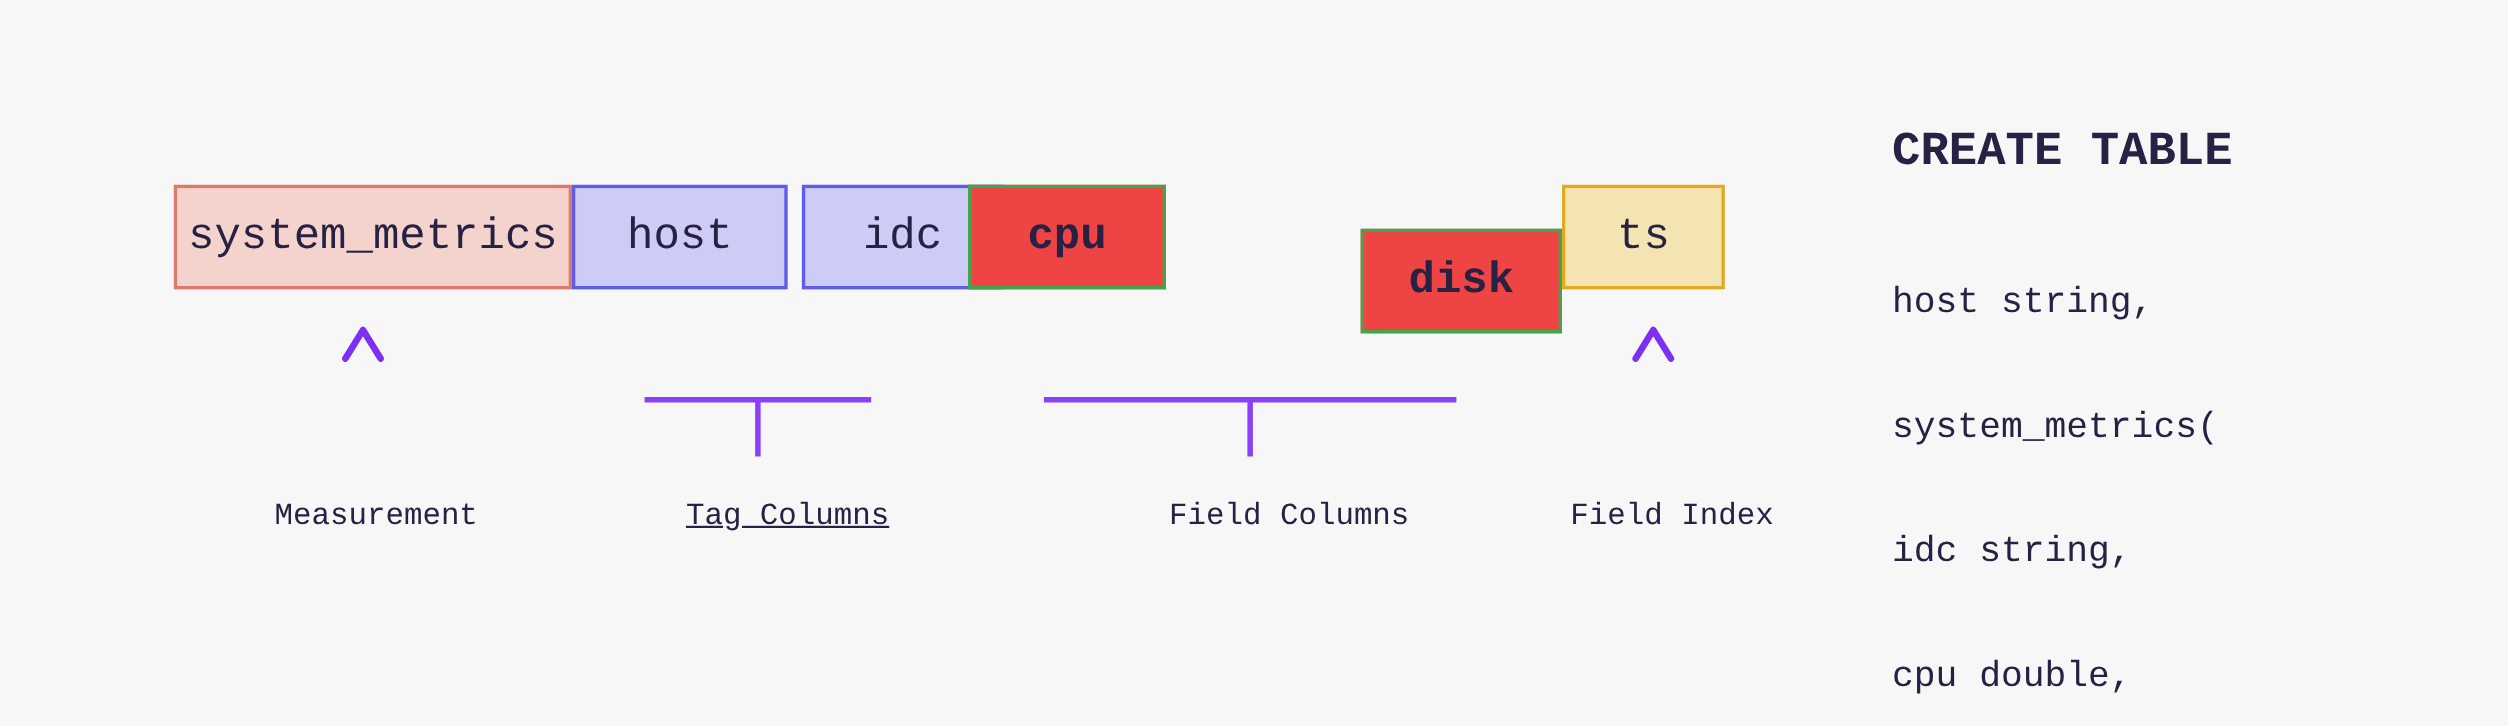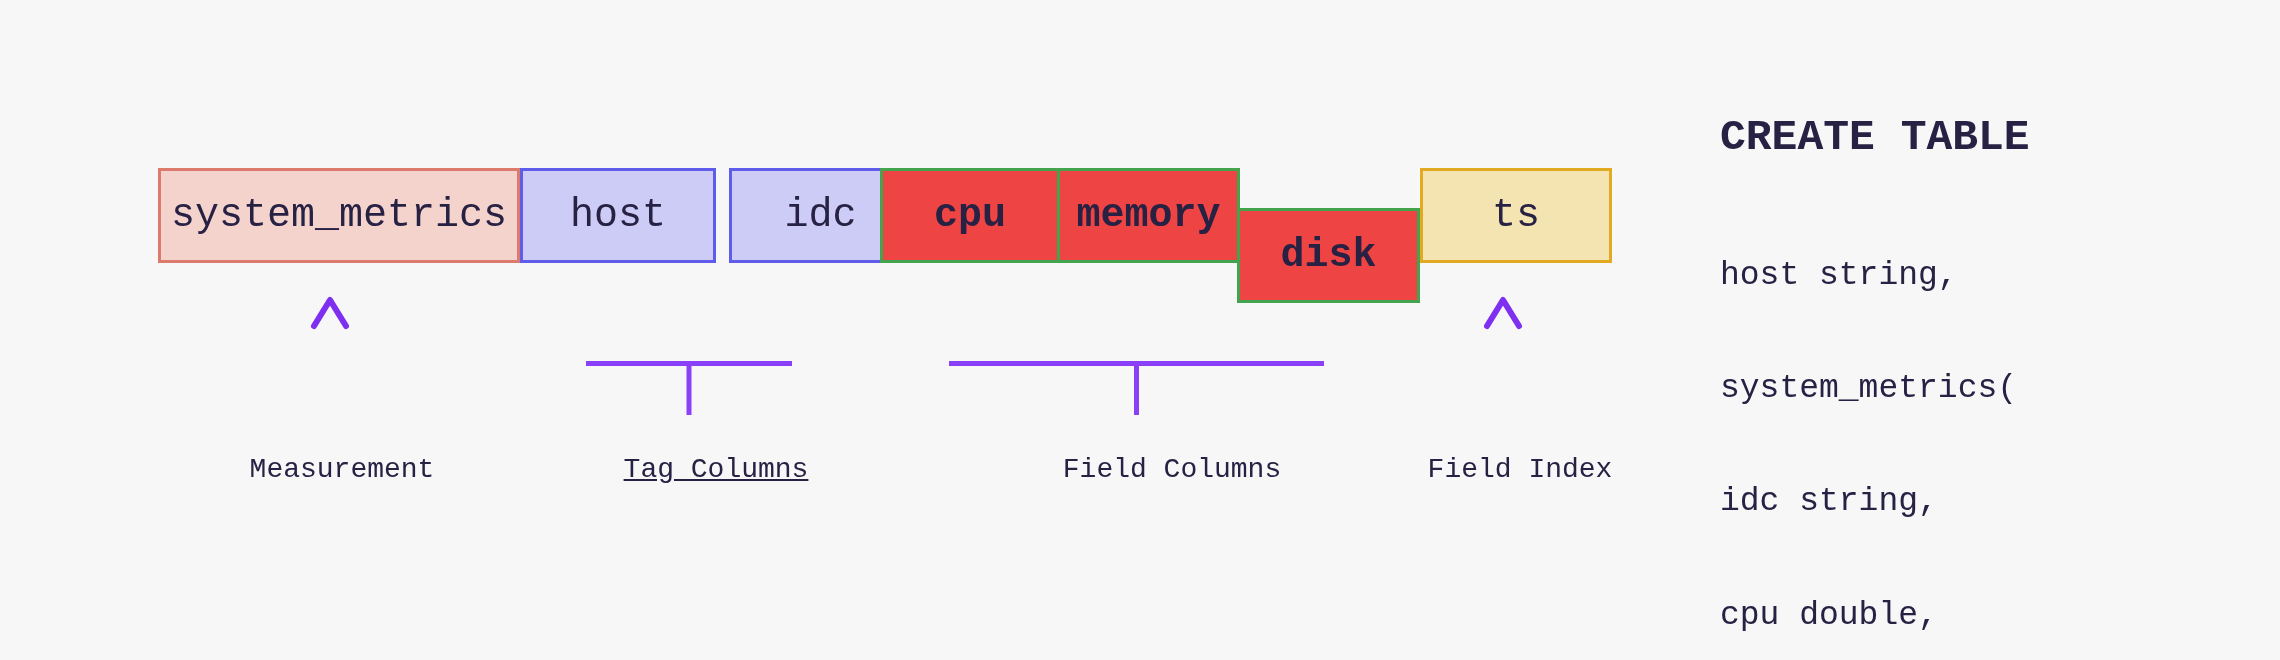--- a/index.html
+++ b/index.html
@@ -30,21 +30,21 @@
   .seg-tag         { background: #cdccf6; border-color: #5f5ceb; }
   .seg-field       { background: #ef4444; border-color: #44a44e; font-weight: bold; }
   .seg-time        { background: #f4e4b1; border-color: #e2aa20; }
 
   #seg-0 { left: 158px;  width: 362px; }
   #seg-1 { left: 520px;  width: 196px; }
   #seg-2 { left: 697px;  width: 183px; margin-left: 32px; }
   #seg-3 { left: 880px;  width: 180px; }
   #seg-4 { left: 1057px; width: 183px; }
   #seg-5 { left: 1237px; width: 183px; margin-top: 40px; }
-  #seg-6 { left: 1420px; width: 192px; }
+  #seg-6 { left: 1420px; width: 148px; }
 
   
   .anno-svg { position: absolute; }
   #arrow-measurement { left: 305px;  top: 292px; }
   #bracket-tag       { left: 576px;  top: 299px; }
   #bracket-field     { left: 938px;  top: 299px; }
   #arrow-time        { left: 1478px; top: 292px; }
 
   
   .anno-label {
@@ -88,23 +88,20 @@
     <span>system_metrics</span>
   </div>
   <div class="seg seg-tag" id="seg-1">
     <span>host</span>
   </div>
   <div class="seg seg-tag" id="seg-2">
     <span>idc</span>
   </div>
   <div class="seg seg-field" id="seg-3">
     <span>cpu</span>
-  </div>
-  <div class="seg seg-field" id="seg-4">
-    <span>memory</span>
   </div>
   <div class="seg seg-field" id="seg-5">
     <span>disk</span>
   </div>
   <div class="seg seg-time" id="seg-6">
     <span>ts</span>
   </div>
 
   <svg class="anno-svg" id="arrow-measurement" width="50" height="126" viewBox="0 0 50 126">
     <defs>

